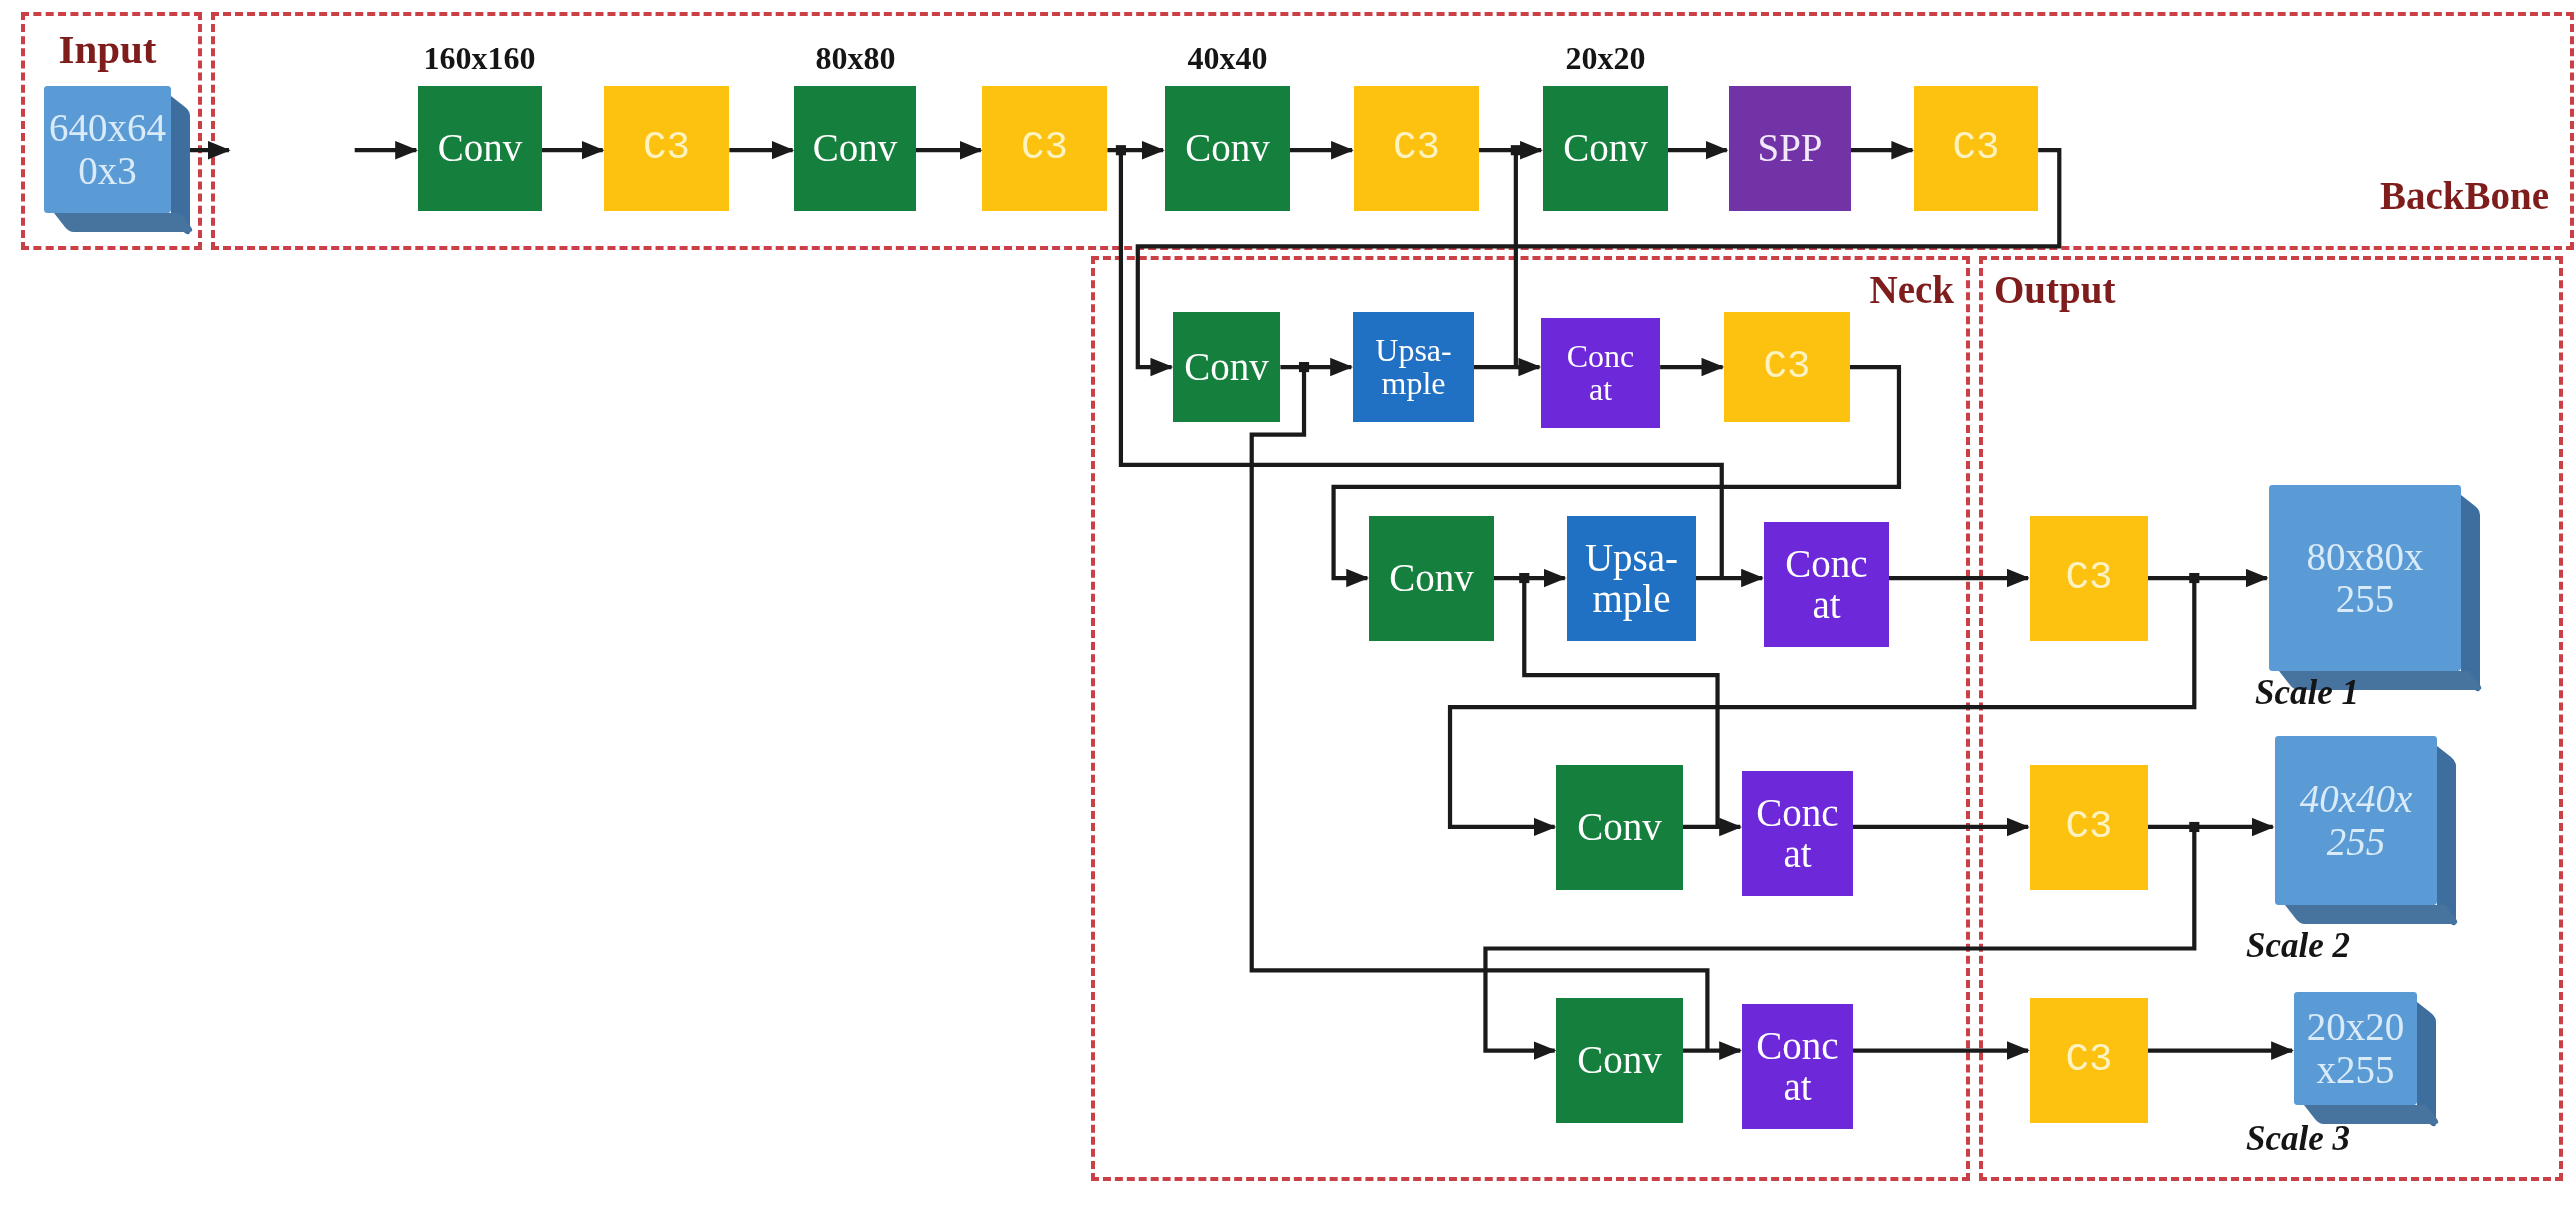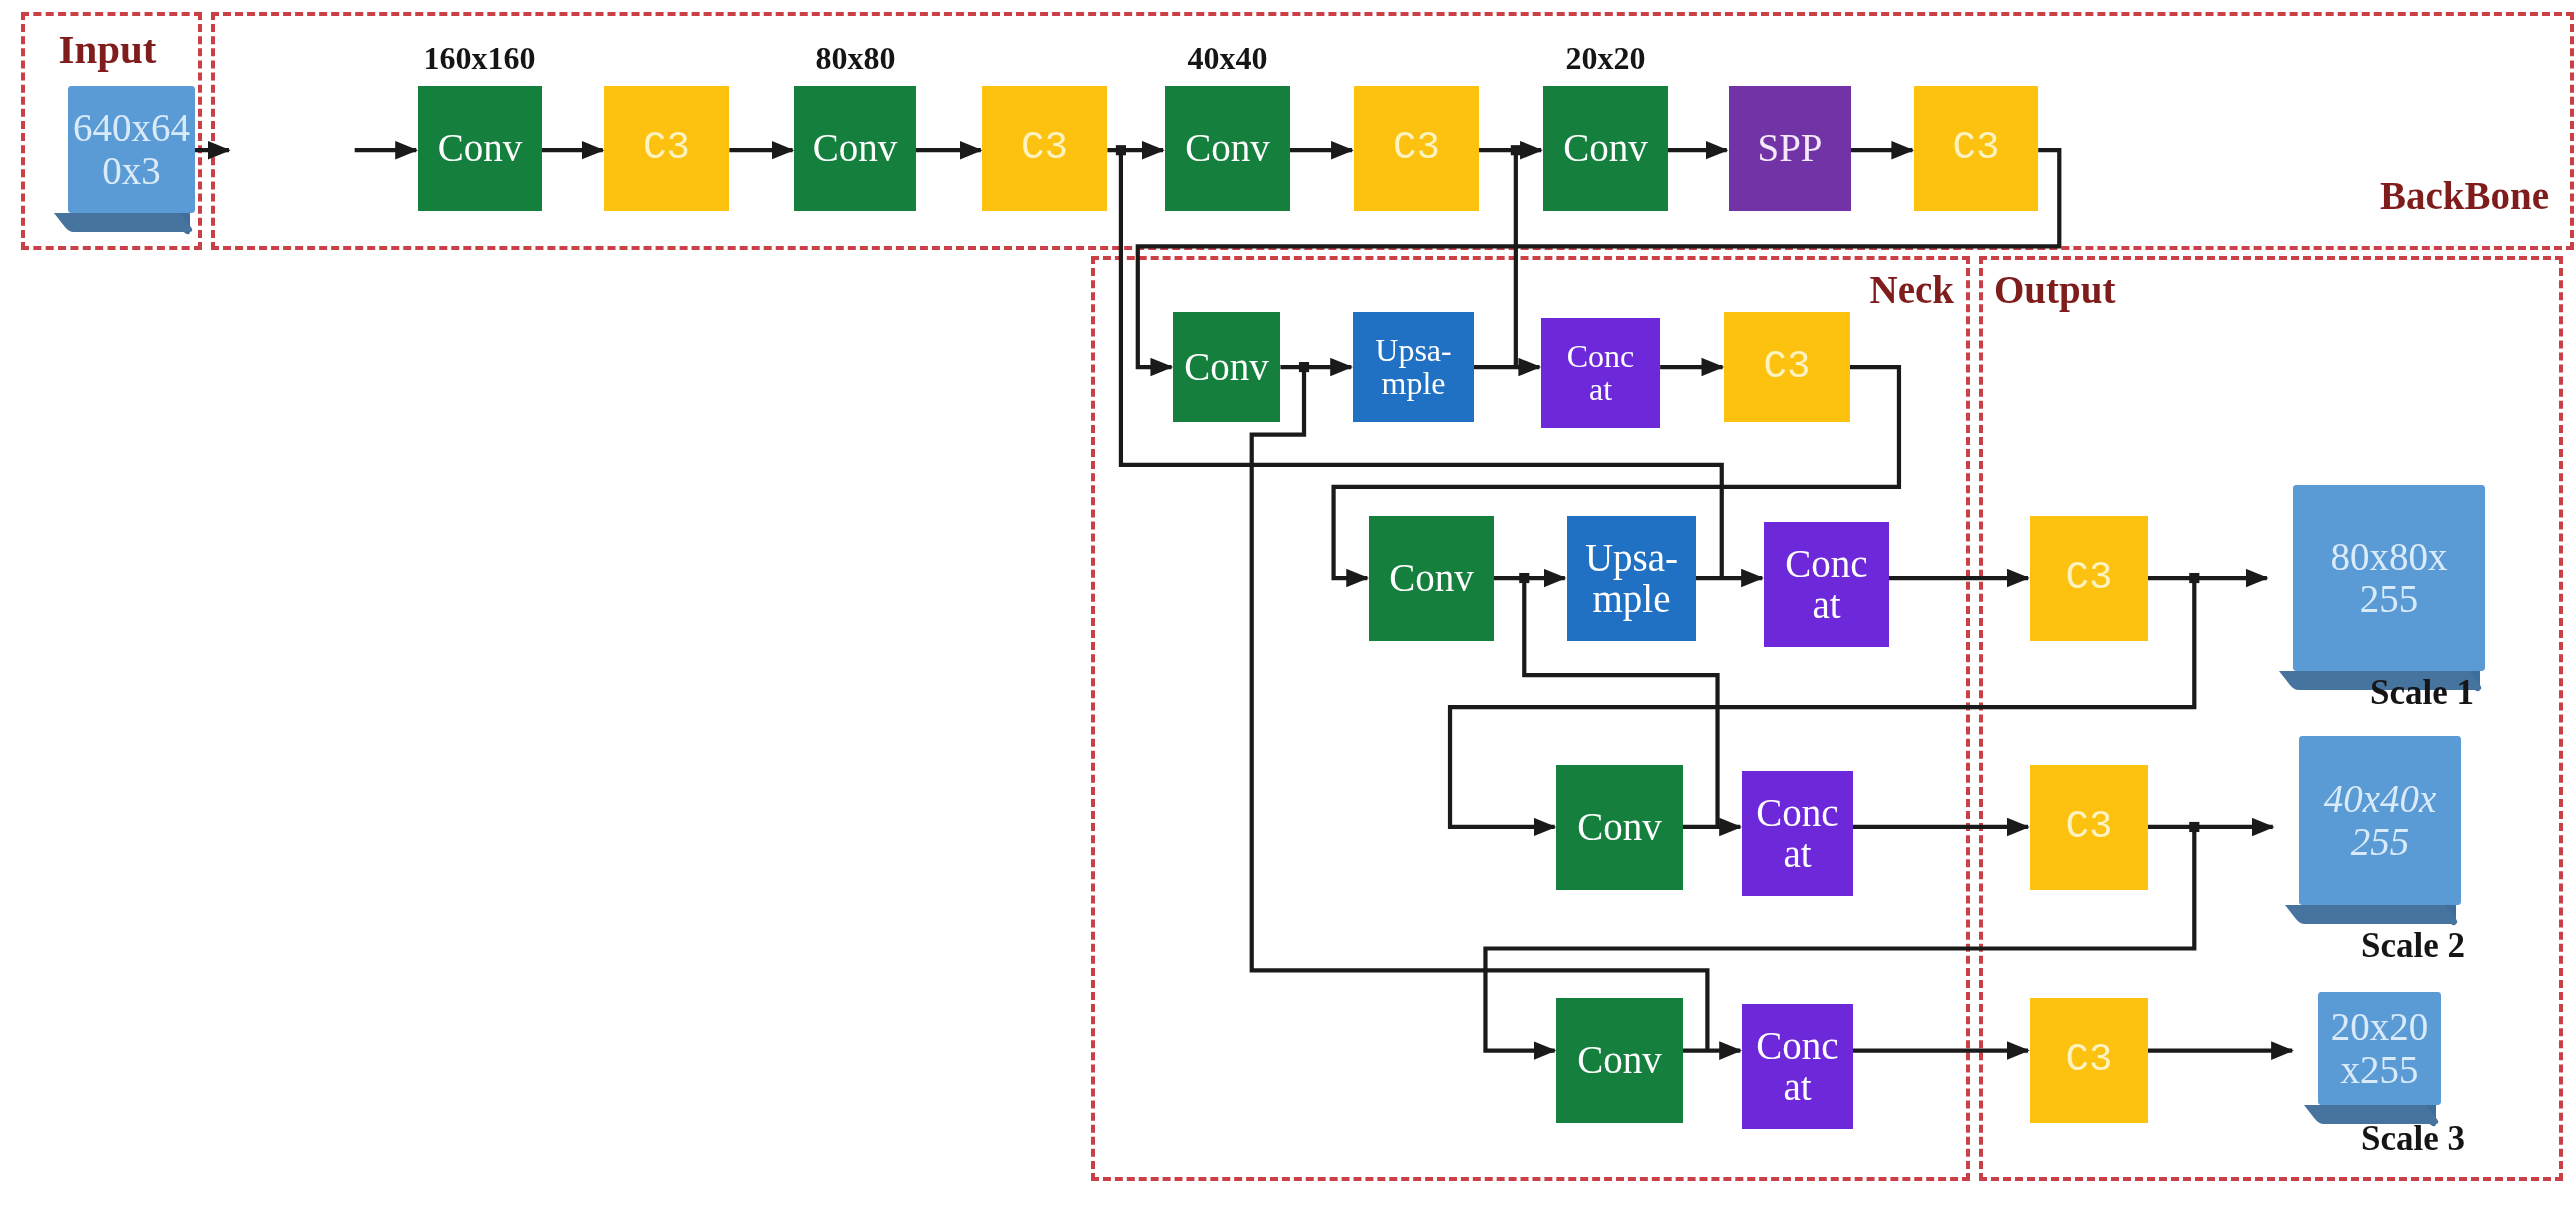--- a/index.html
+++ b/index.html
@@ -13,26 +13,26 @@
   .green{background:#15803d;}
   .yellow{background:#fdc110;color:#fdf3c1;font-family:Liberation Mono, monospace;}
   .purple{background:#7133a5;color:#f3e9fb;}
   .focus{background:#5b9bd5;}
   .upblue{background:#2070c4;}
   .catblue{background:#6d28d9;margin-top:6px;}
   .dim-label{position:absolute;color:#151515;font-weight:bold;font-size:32px;z-index:3;text-align:center;line-height:1;}
   .b3d{position:absolute;z-index:2;}
   .b3d .face{position:absolute;left:0;top:0;width:100%;height:100%;background:#5b9bd5;z-index:2;
        display:flex;align-items:center;justify-content:center;text-align:center;
-       color:#d9eaf8;font-size:39px;line-height:1.08;white-space:pre-line;border-radius:3.4px;margin-left:24px;}
+       color:#d9eaf8;font-size:39px;line-height:1.08;white-space:pre-line;border-radius:3.4px;}
   .b3d .side-r{position:absolute;left:100%;top:10px;width:18.6px;height:99%;background:#3e6e9e;
        transform:skewY(38deg);transform-origin:top left;z-index:1;border-radius:0 5px 5px 0;}
   .b3d .side-b{position:absolute;top:100%;left:10px;width:99%;height:18.6px;background:#46749f;
        transform:skewX(38deg);transform-origin:top left;z-index:1;border-radius:0 0 5px 5px;}
-  .scale-label{position:absolute;color:#151515;font-weight:bold;font-size:35px;z-index:3;text-align:right;line-height:1;}
+  .scale-label{position:absolute;color:#151515;font-weight:bold;font-size:35px;z-index:3;text-align:left;line-height:1;font-style:italic;}
   .small-text{font-size:32px;}
 </style>
 </head>
 <body>
 
 <div id="canvas">
 
   <div class="dashed" style="left:21px;top:11.8px;width:173px;height:230px;"></div>
   <div class="dashed" style="left:211px;top:11.8px;width:2355px;height:230px;"></div>
   <div class="dashed" style="left:1091px;top:256px;width:871px;height:917px;"></div>

